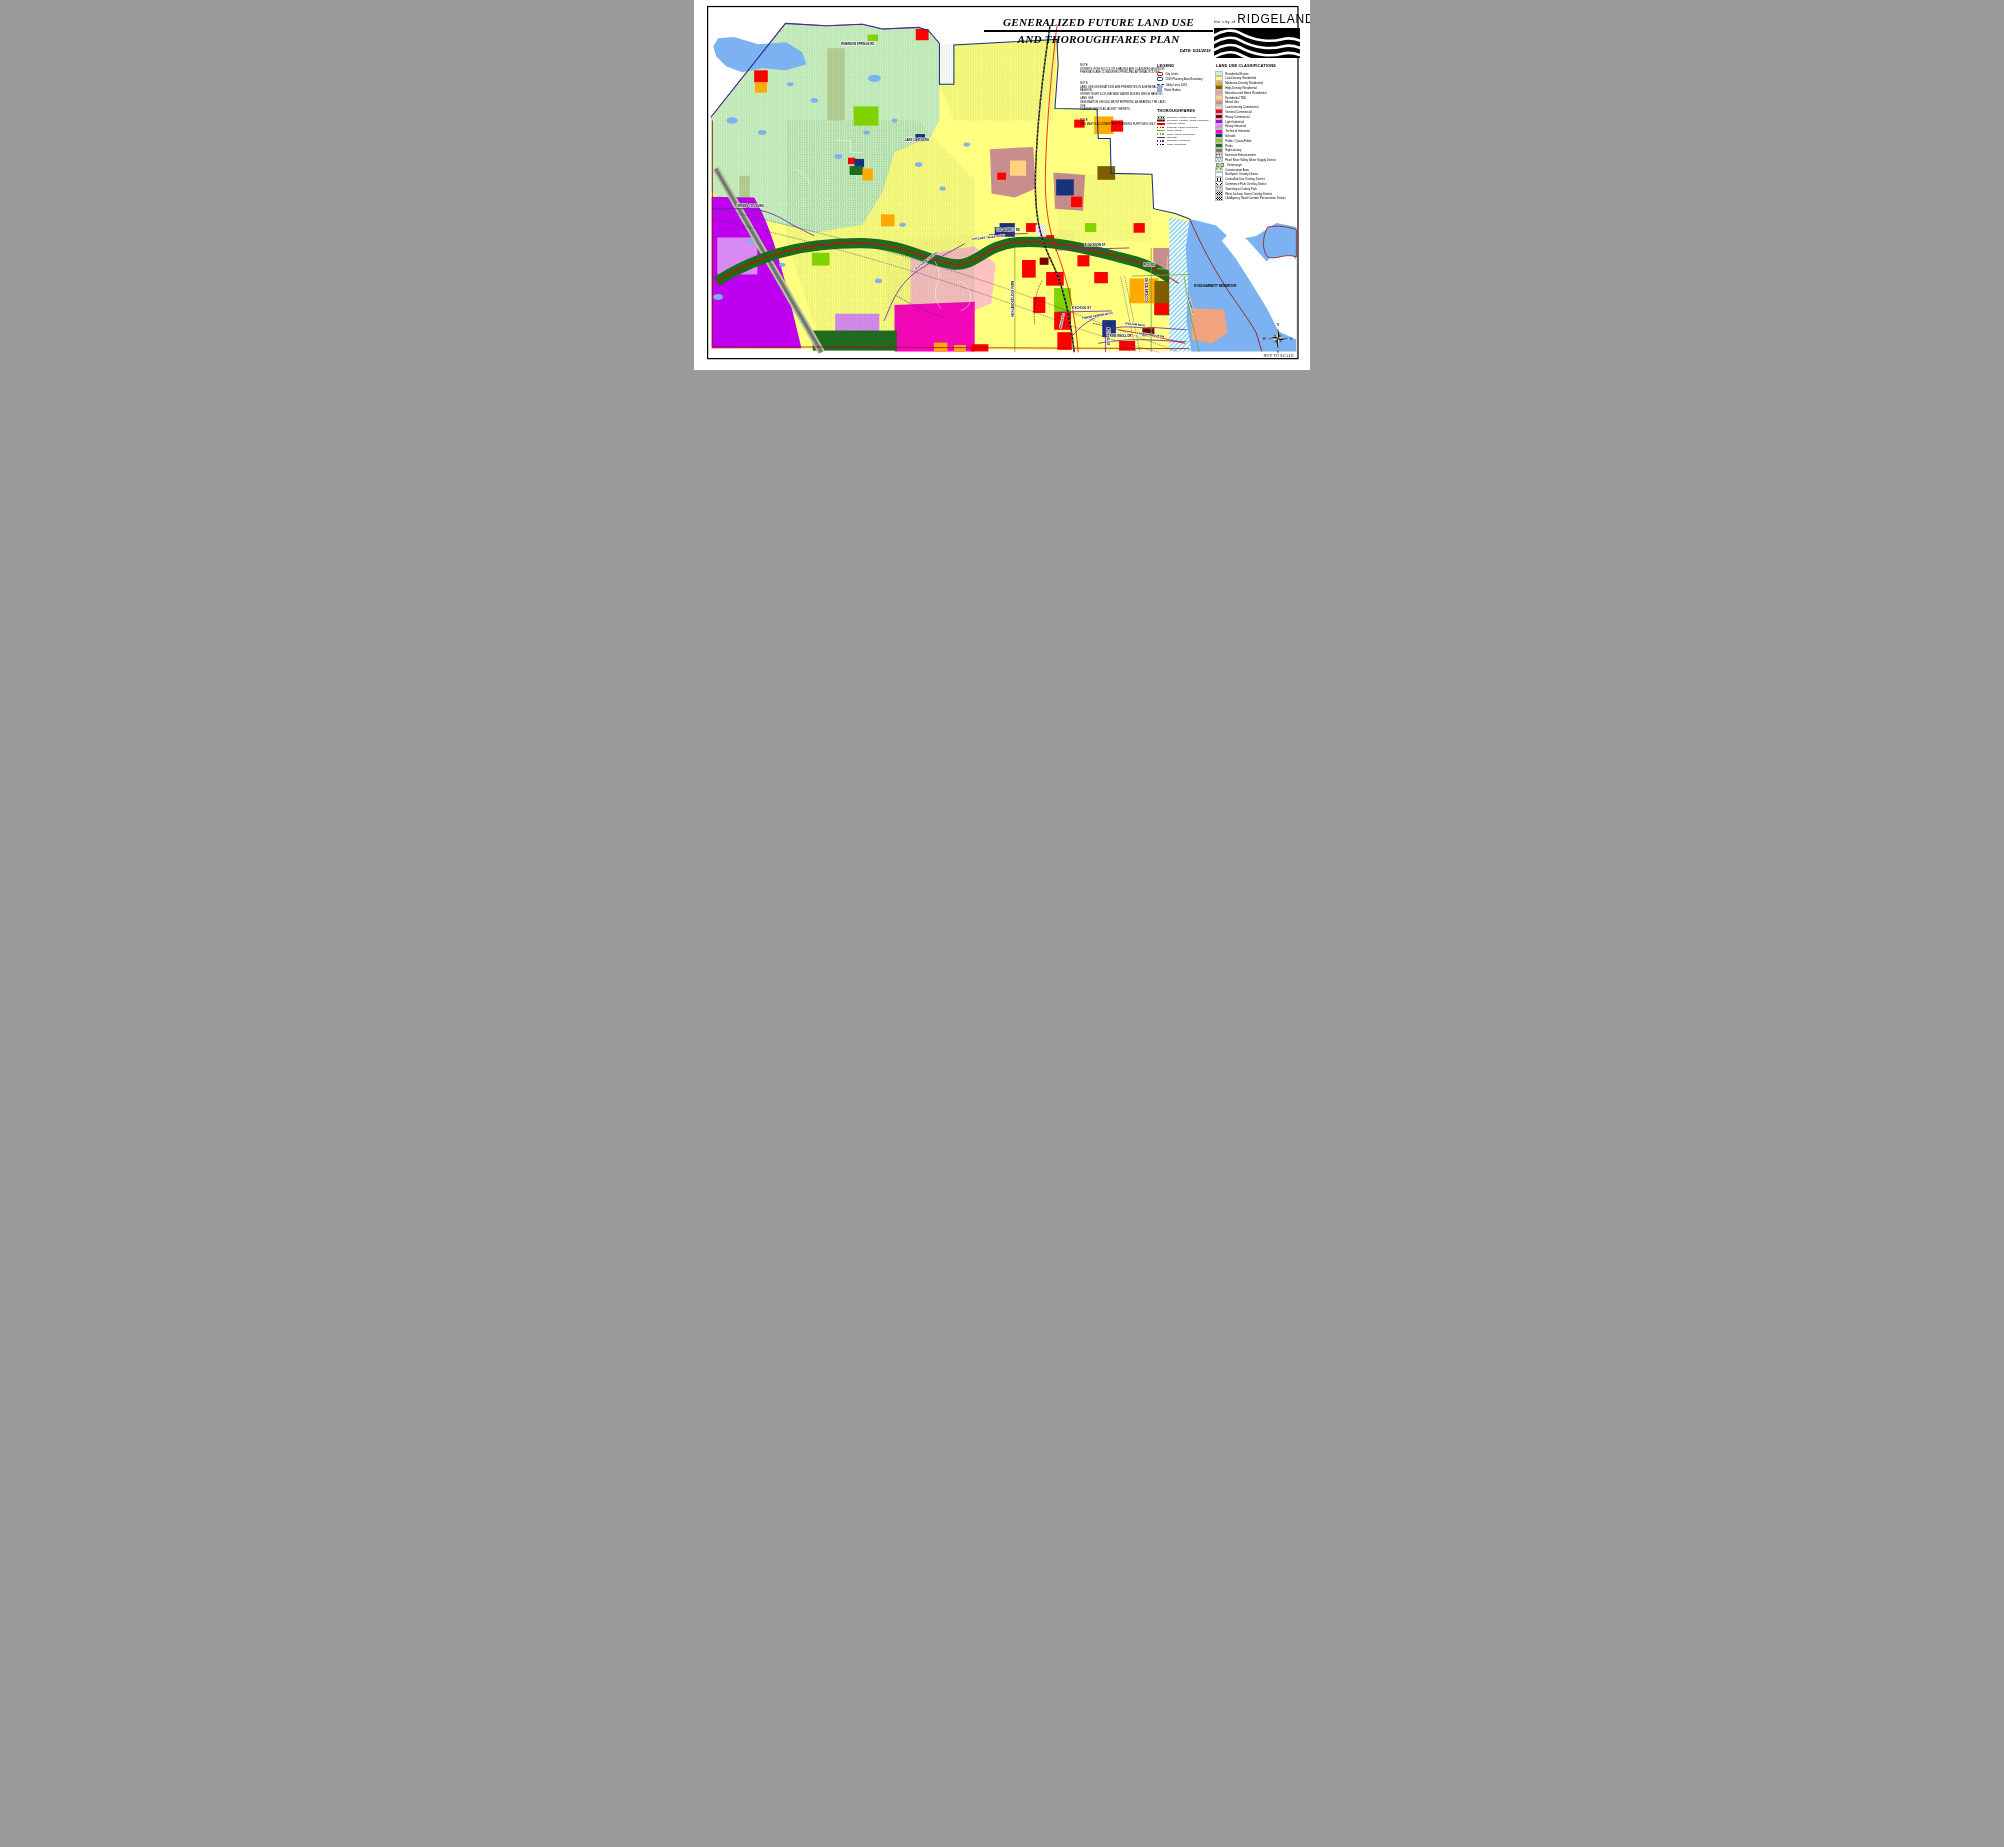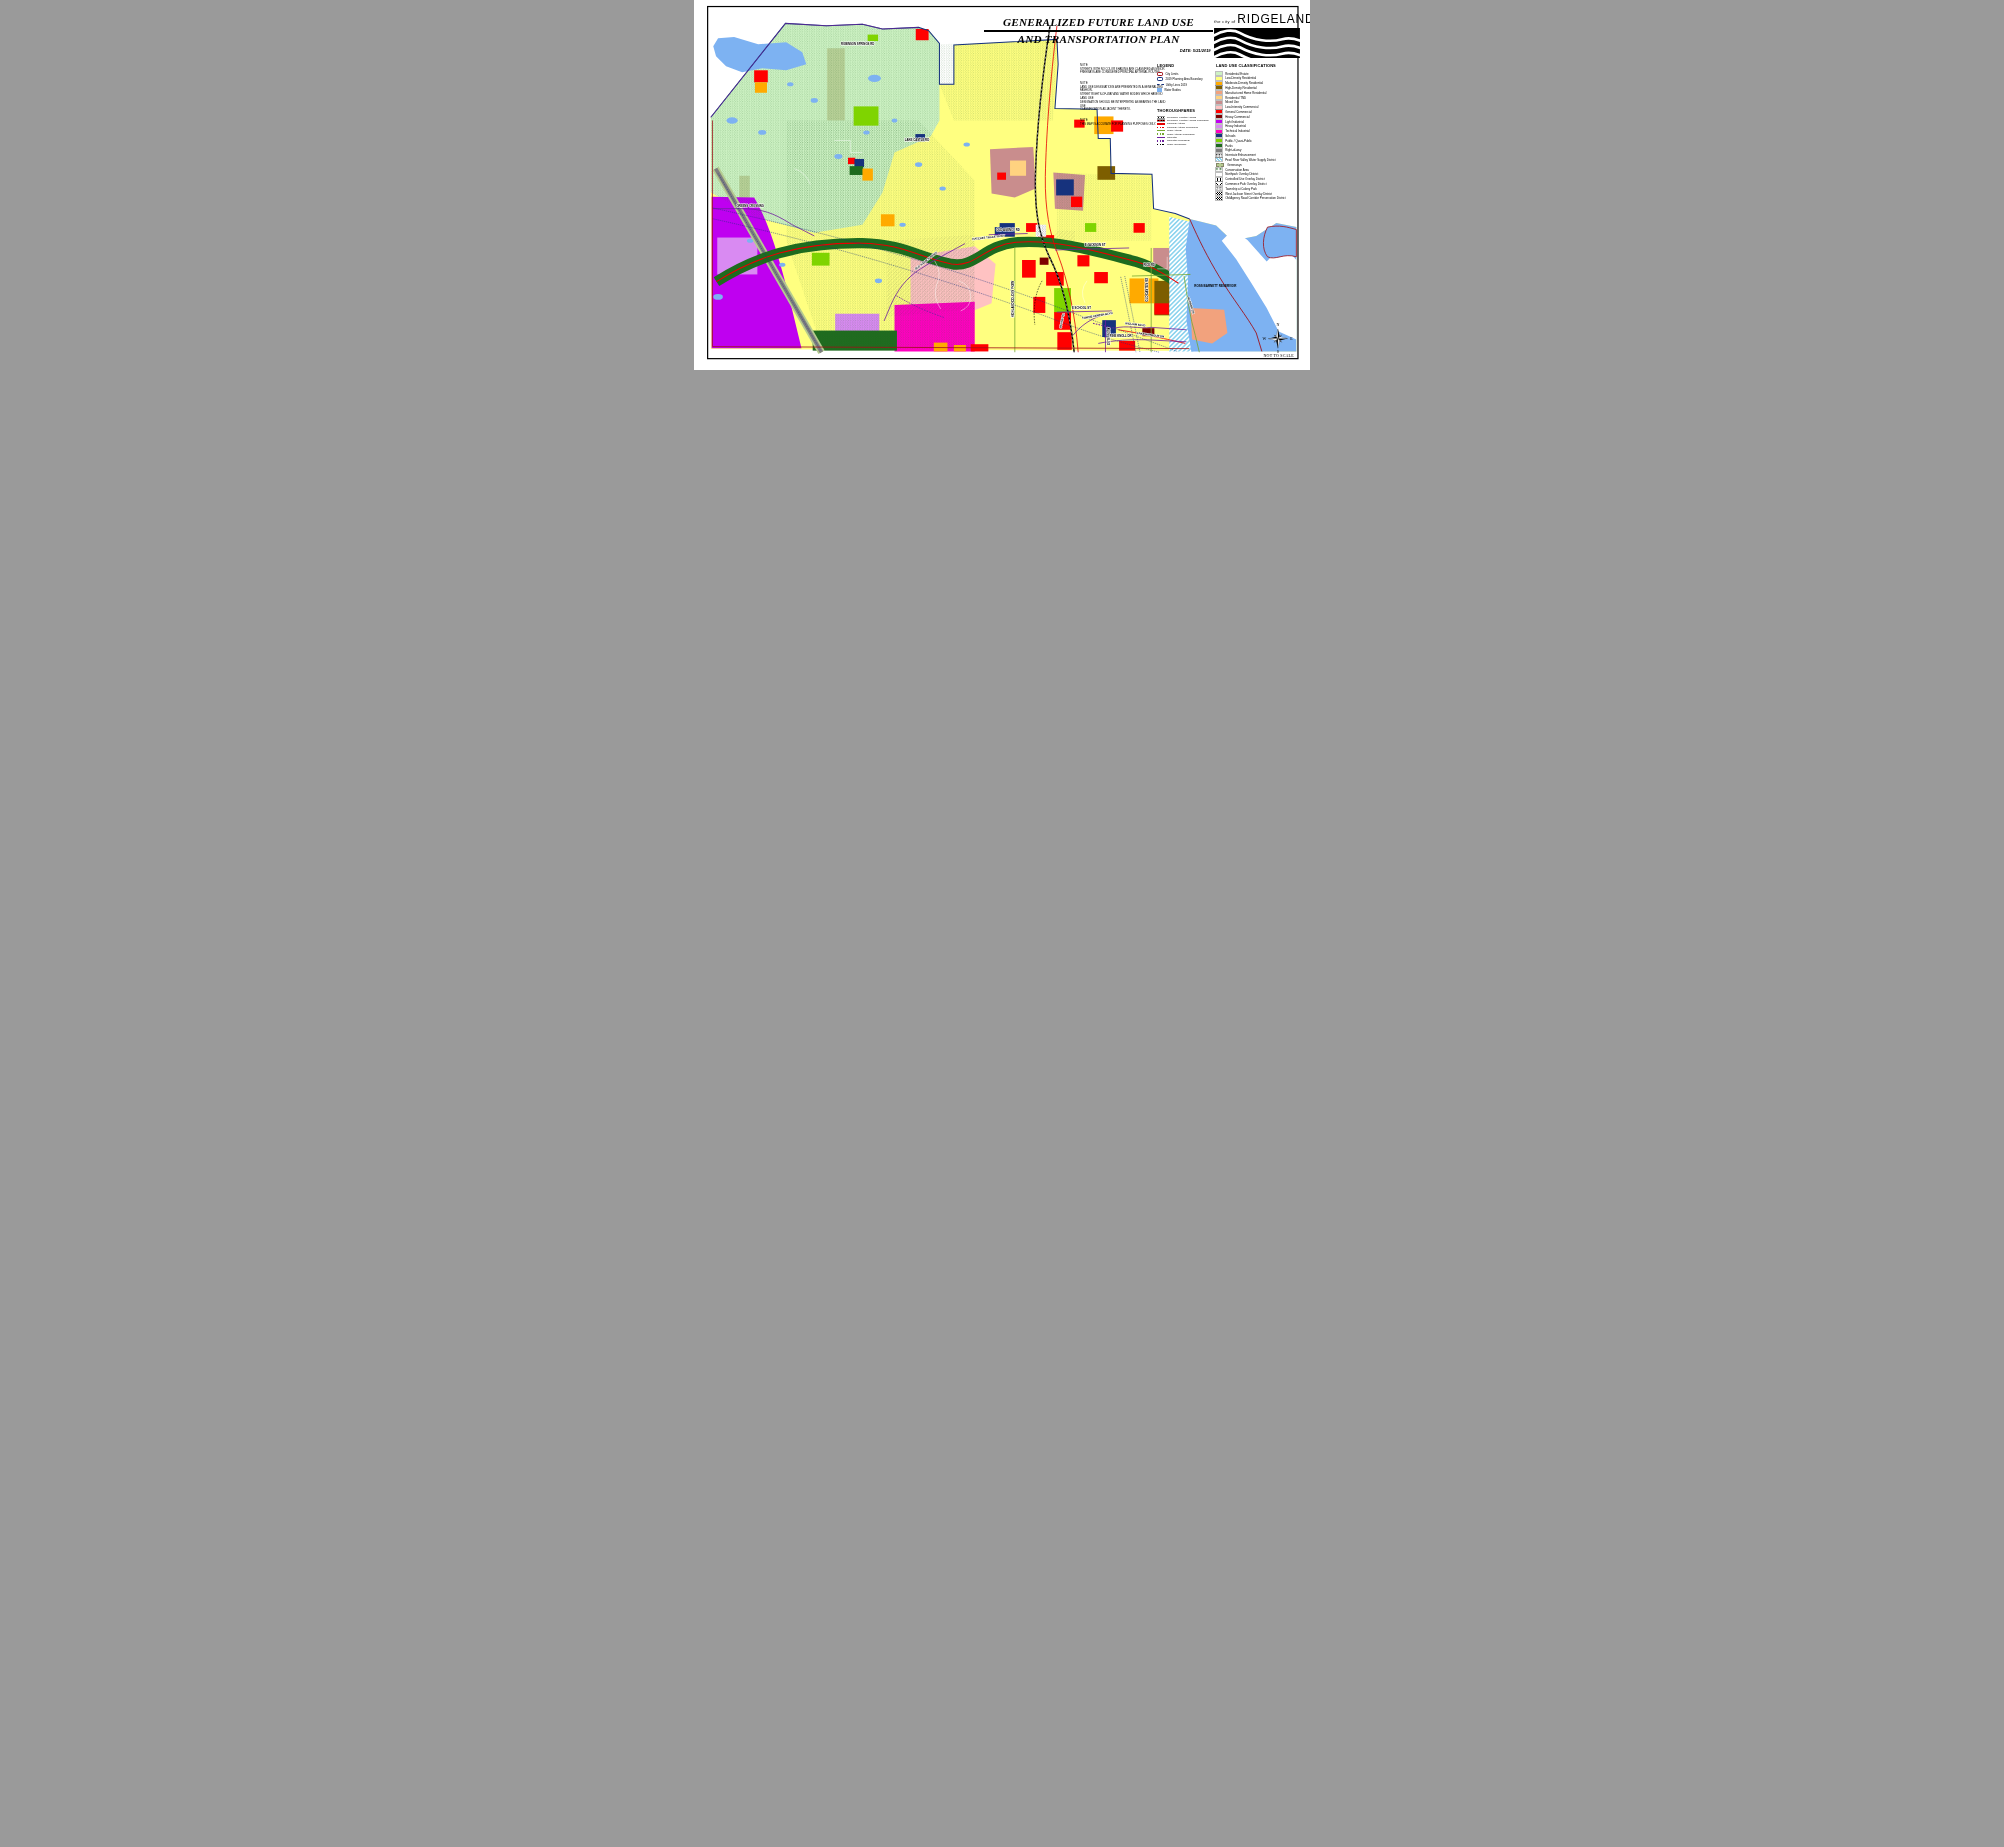--- a/index.html
+++ b/index.html
@@ -322,21 +322,21 @@
         <text x="920" y="800" transform="rotate(-78 920 800)" class="road-label">US HWY 51</text>
         <text x="1300" y="716" class="water-label">ROSS BARNETT RESERVOIR</text>
       </g>
 
     <rect x="34" y="16" width="1472" height="878" fill="none" stroke="#000" stroke-width="3"></rect>
   </svg>
 
   <div class="title-block">
     <div class="title-line">GENERALIZED FUTURE LAND USE</div>
     <div class="title-rule"></div>
-    <div class="title-line">AND TRANSPORTATION PLAN</div>
+    <div class="title-line">AND THOROUGHFARES PLAN</div>
     <div class="title-date">DATE:  5/21/2019</div>
   </div>
 
   <div class="logo">
     <div class="logo-text">
       <span class="logo-prefix">the city of</span>
       <span class="logo-name">RIDGELAND</span>
     </div>
     <svg class="logo-art" viewBox="0 0 214 76">
       <rect width="214" height="76" fill="#000"></rect>

